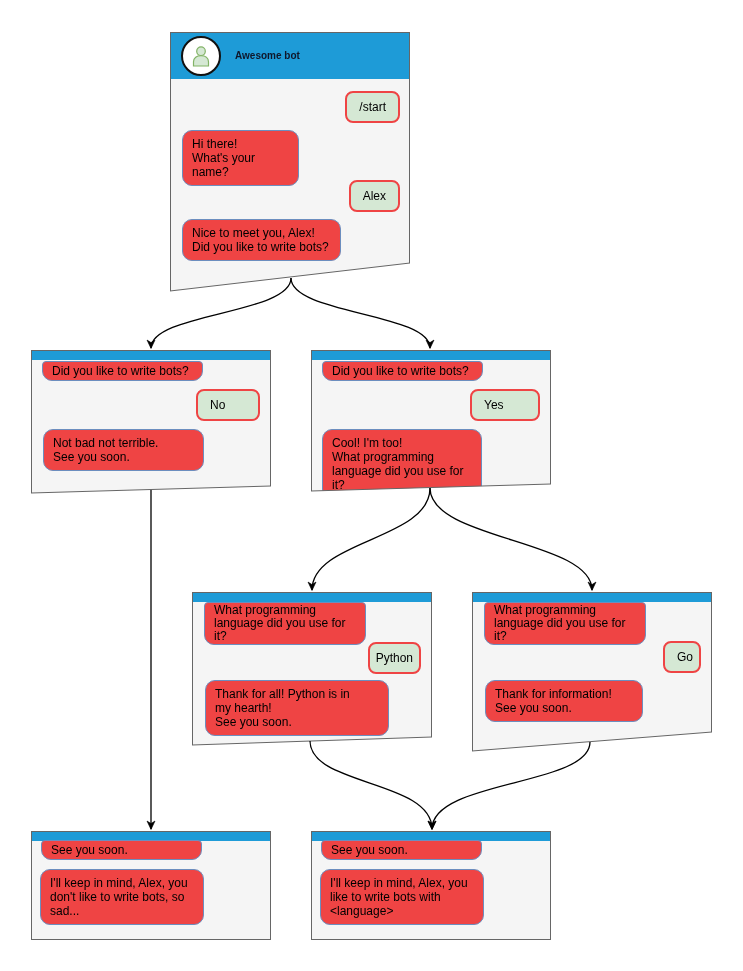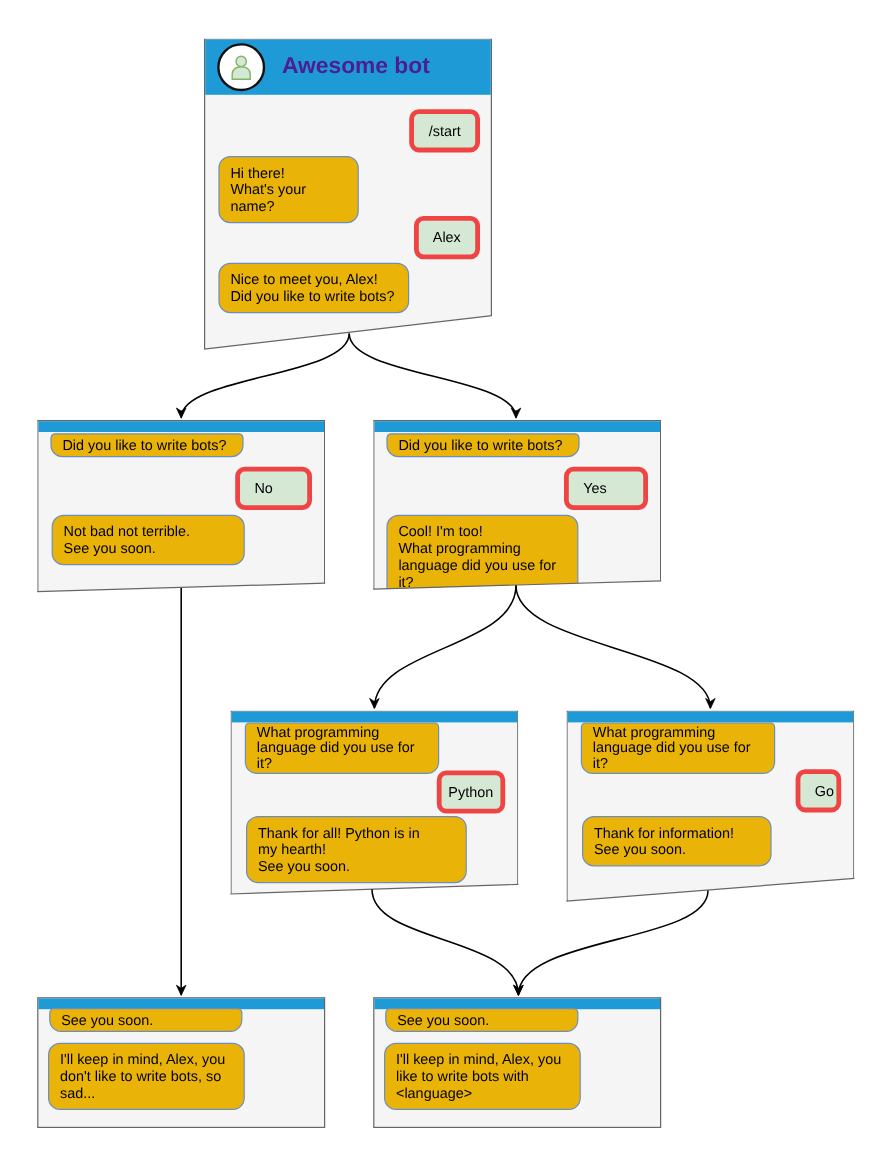--- a/index.html
+++ b/index.html
@@ -8,28 +8,28 @@
   
   .win{position:absolute;box-sizing:border-box;background:#f5f5f5;
        border:1px solid #666;border-bottom:none;}
   .win.closed{border-bottom:1px solid #666;}
   .hdr{position:absolute;top:0;left:0;right:0;}
   .hdr-main{height:46px;}
   .hdr-thin{height:9px;}
   .avatar{position:absolute;left:10px;top:3px;width:36px;height:36px;border-radius:50%;
           background:#fff;border:2px solid #111;display:flex;align-items:center;justify-content:center;}
   .title{position:absolute;left:64px;top:0;height:46px;line-height:46px;
-         color:#4c1d95;font-size:19px;font-weight:bold;}
+         color:#0f172a;font-size:10px;font-weight:bold;}
   
   .bubble{position:absolute;box-sizing:border-box;font-size:12px;line-height:14px;
           color:#000;white-space:pre-line;}
-  .bot{background:#eab308;border:1px solid #6c8ebf;border-radius:10px;padding:6px 9px;}
+  .bot{background:#ef4444;border:1px solid #6c8ebf;border-radius:10px;padding:6px 9px;}
   .strip1{border-radius:4px 4px 10px 10px;padding:2px 9px;}
   .strip2{border-radius:4px 4px 10px 10px;padding:1px 9px;line-height:13px;}
-  .usr{background:#d5e8d4;border:4px solid #ef4444;border-radius:8px;padding:7px 12px;}
+  .usr{background:#d5e8d4;border:2px solid #ef4444;border-radius:8px;padding:7px 12px;}
   
   .overlay{position:absolute;left:0;top:0;pointer-events:none;}
   .edge{stroke:#000;stroke-width:1.3;fill:none;}
   .slant{stroke:#666;stroke-width:1;fill:none;}
 </style>
 </head>
 <body>
 
 <div class="canvas">
 

